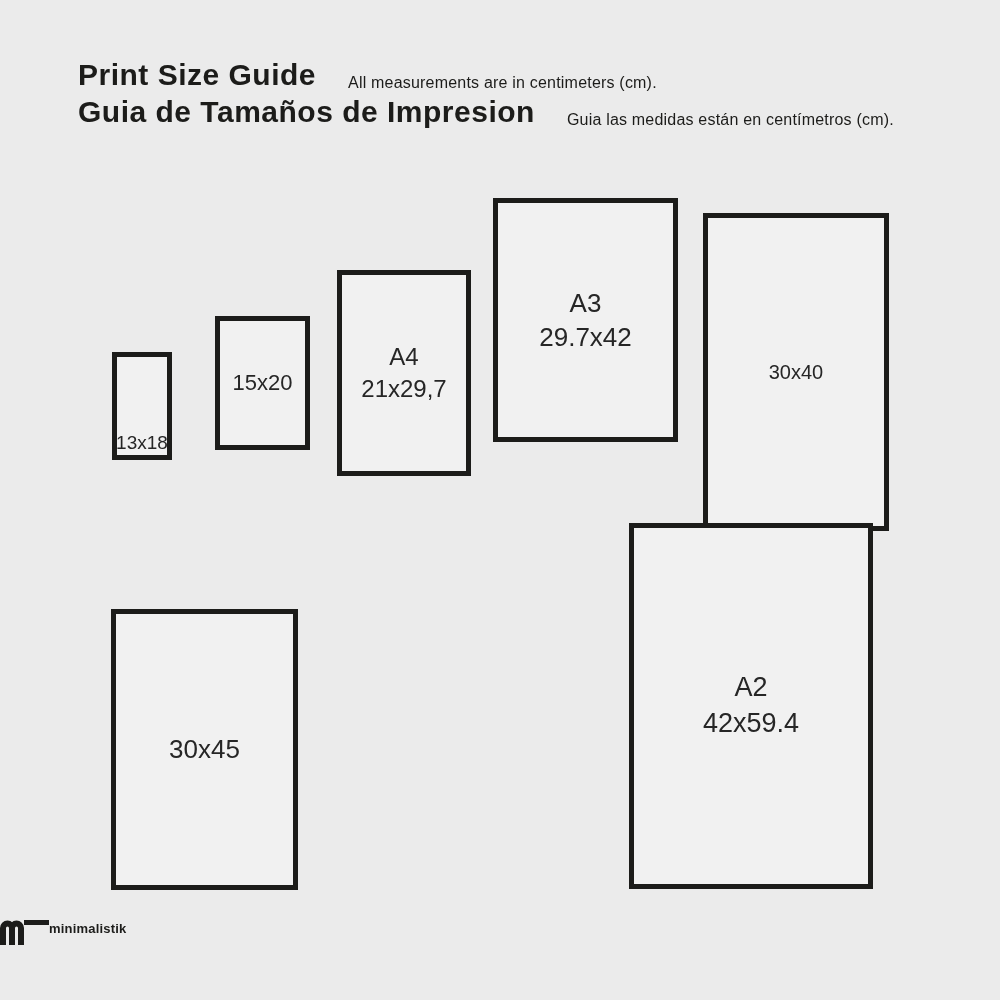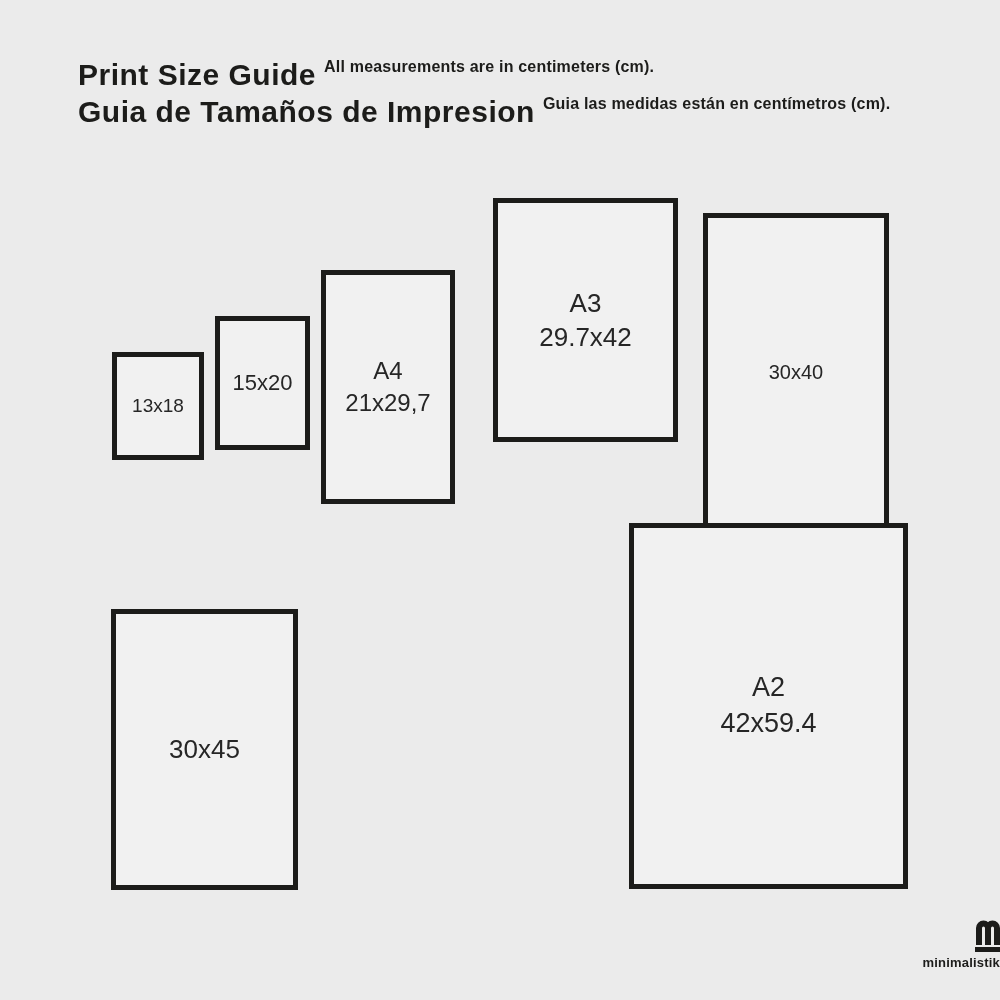--- a/index.html
+++ b/index.html
@@ -19,47 +19,47 @@
   .canvas{
     position:relative;
     width:1000px;height:1000px;
     background:var(--background);
   }
   
   .header{
     position:absolute;left:78px;top:58px;right:40px;
   }
   .title-row{
-    display:flex;align-items:flex-start;gap:8px;white-space:nowrap;
+    display:flex;align-items:flex-end;gap:32px;white-space:nowrap;
   }
   .title-row + .title-row{margin-top:3px;}
   .title{
     font-size:30px;font-weight:700;letter-spacing:0.5px;
     color:var(--ink);
   }
   .subtitle{
-    font-size:16px;font-weight:700;letter-spacing:0.2px;
+    font-size:16px;font-weight:400;letter-spacing:0.2px;
     color:var(--ink);
   }
   
   .size-box{
     position:absolute;
     border:5px solid var(--ink);
     background:var(--box-fill);
     display:flex;flex-direction:column;
     align-items:center;justify-content:center;
     text-align:center;
     color:var(--label);
     line-height:1.32;
   }
   .size-box span:empty{display:none;}
   
   .footer{
     position:absolute;left:0;right:0;top:918px;
-    display:flex;flex-direction:column;align-items:flex-end;
+    display:flex;flex-direction:row;align-items:flex-start;
   }
   .logo-m{display:block;}
   .logo-bar{
     width:25px;height:5px;margin-top:2px;
     background:var(--ink);
   }
   .brand{
     margin-top:3px;
     font-size:13px;font-weight:700;letter-spacing:0.2px;
     color:var(--ink);
@@ -74,52 +74,52 @@
     <div class="title-row">
       <span class="title">Print Size Guide</span>
       <span class="subtitle">All measurements are in centimeters (cm).</span>
     </div>
     <div class="title-row">
       <span class="title">Guia de Tamaños de Impresion</span>
       <span class="subtitle">Guia las medidas están en centímetros (cm).</span>
     </div>
   </div>
 
-  <div class="size-box" style="left:112px;top:352px;width:92px;height:108px;font-size:19px;">
+  <div class="size-box" style="left:112px;top:352px;width:60px;height:108px;font-size:19px;justify-content:flex-end;">
 
     <span>13x18</span>
   </div>
 
   <div class="size-box" style="left:215px;top:316px;width:95px;height:134px;font-size:22px;">
 
     <span>15x20</span>
   </div>
 
-  <div class="size-box" style="left:321px;top:270px;width:134px;height:234px;font-size:24px;">
+  <div class="size-box" style="left:337px;top:270px;width:134px;height:206px;font-size:24px;">
     <span>A4</span>
     <span>21x29,7</span>
   </div>
 
   <div class="size-box" style="left:493px;top:198px;width:185px;height:244px;font-size:26px;">
     <span>A3</span>
     <span>29.7x42</span>
   </div>
 
   <div class="size-box" style="left:703px;top:213px;width:186px;height:318px;font-size:20px;">
 
     <span>30x40</span>
   </div>
 
   <div class="size-box" style="left:111px;top:609px;width:187px;height:281px;font-size:26px;">
 
     <span>30x45</span>
   </div>
 
 
-  <div class="size-box" style="left:629px;top:523px;width:279px;height:366px;font-size:27px;">
+  <div class="size-box" style="left:629px;top:523px;width:244px;height:366px;font-size:27px;">
     <span>A2</span>
     <span>42x59.4</span>
   </div>
 
   <div class="footer">
     <svg class="logo-m" width="24" height="27" viewBox="0 0 24 27" aria-hidden="true">
       <path d="M3 27 V10 A4.5 4.5 0 0 1 12 10 V27 M12 10 A4.5 4.5 0 0 1 21 10 V27" fill="none" stroke="#1c1c1a" stroke-width="6"></path>
     </svg>
     <div class="logo-bar"></div>
     <div class="brand">minimalistik</div>

